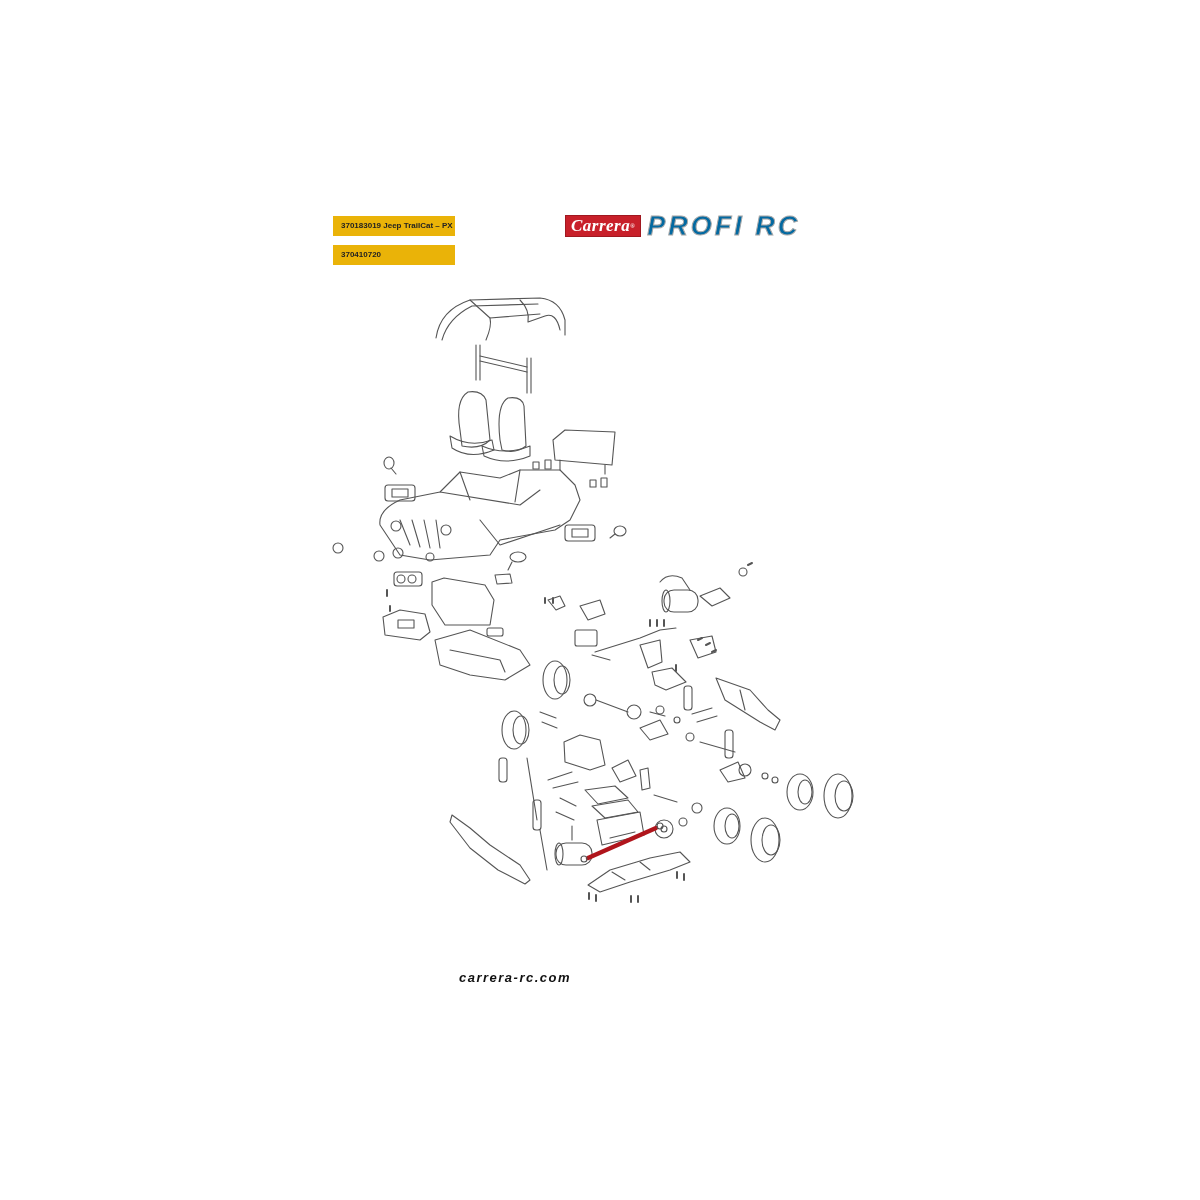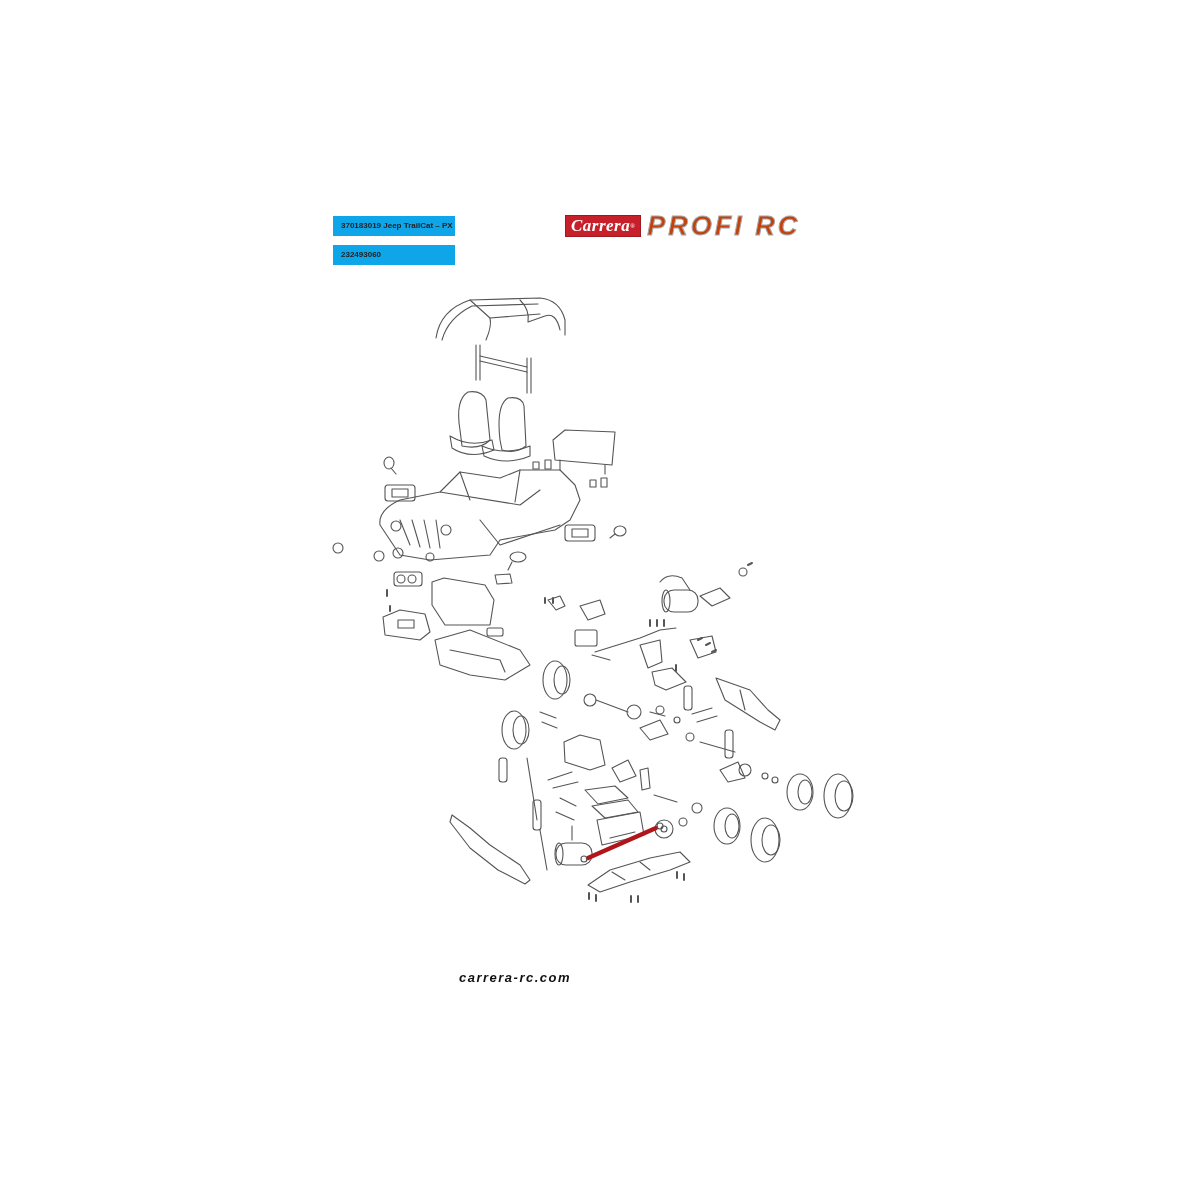--- a/index.html
+++ b/index.html
@@ -1,40 +1,40 @@
 <!DOCTYPE html>
 <html><head>
 <meta charset="utf-8">
 <style>
   html, body { margin:0; padding:0; background:#ffffff; }
   body { width:1200px; height:1200px; position:relative; overflow:hidden;
          font-family:"Liberation Sans", sans-serif; }
   .label-box { position:absolute; left:333px; width:122px; height:20px;
-               background:#0ea5e9; font-size:8px; font-weight:bold; color:#222;
+               background:#eab308; font-size:8px; font-weight:bold; color:#222;
                line-height:20px; padding-left:8px; box-sizing:border-box; }
   #lbl1 { top:216px; }
   #lbl2 { top:245px; }
   .logo { position:absolute; left:565px; top:214px; height:24px; display:flex; align-items:center; }
   .carrera { background:#c8202a; color:#fff; font-family:"Liberation Serif", serif;
              font-style:italic; font-weight:bold; font-size:17px; height:22px; line-height:22px;
              padding:0 6px; letter-spacing:0.5px; box-shadow:inset 0 0 0 1px #a01820; }
   .reg { font-size:6px; vertical-align:top; color:#fff; }
   .profi { margin-left:6px; font-family:"Liberation Sans", sans-serif; font-style:italic;
-           font-weight:bold; font-size:27px; color:#c2410c; letter-spacing:3px;
+           font-weight:bold; font-size:27px; color:#0369a1; letter-spacing:3px;
            -webkit-text-stroke:1px #a8a8a8; line-height:24px; }
   .diagram { position:absolute; left:320px; top:290px; width:560px; height:620px; }
   .footer-url { position:absolute; left:0; width:1030px; top:970px; text-align:center;
                 font-family:"Liberation Sans", sans-serif; font-style:italic; font-weight:bold;
                 font-size:13px; letter-spacing:1.5px; color:#111; }
 </style>
 </head>
 <body>
 
 <div id="lbl1" class="label-box">370183019 Jeep TrailCat – PX</div>
-<div id="lbl2" class="label-box">232493060</div>
+<div id="lbl2" class="label-box">370410720</div>
 
 <div class="logo">
   <span class="carrera"><span>Carrera</span><span class="reg">®</span></span>
   <span class="profi">PROFI RC</span>
 </div>
 
 <svg class="diagram" viewBox="320 290 560 620" width="560" height="620" fill="none" stroke="#555" stroke-width="1.1" stroke-linejoin="round" stroke-linecap="round">
 
   <g>
     <path d="M436 338 Q440 310 470 300 L540 298 Q560 300 565 320 L565 335"></path>

